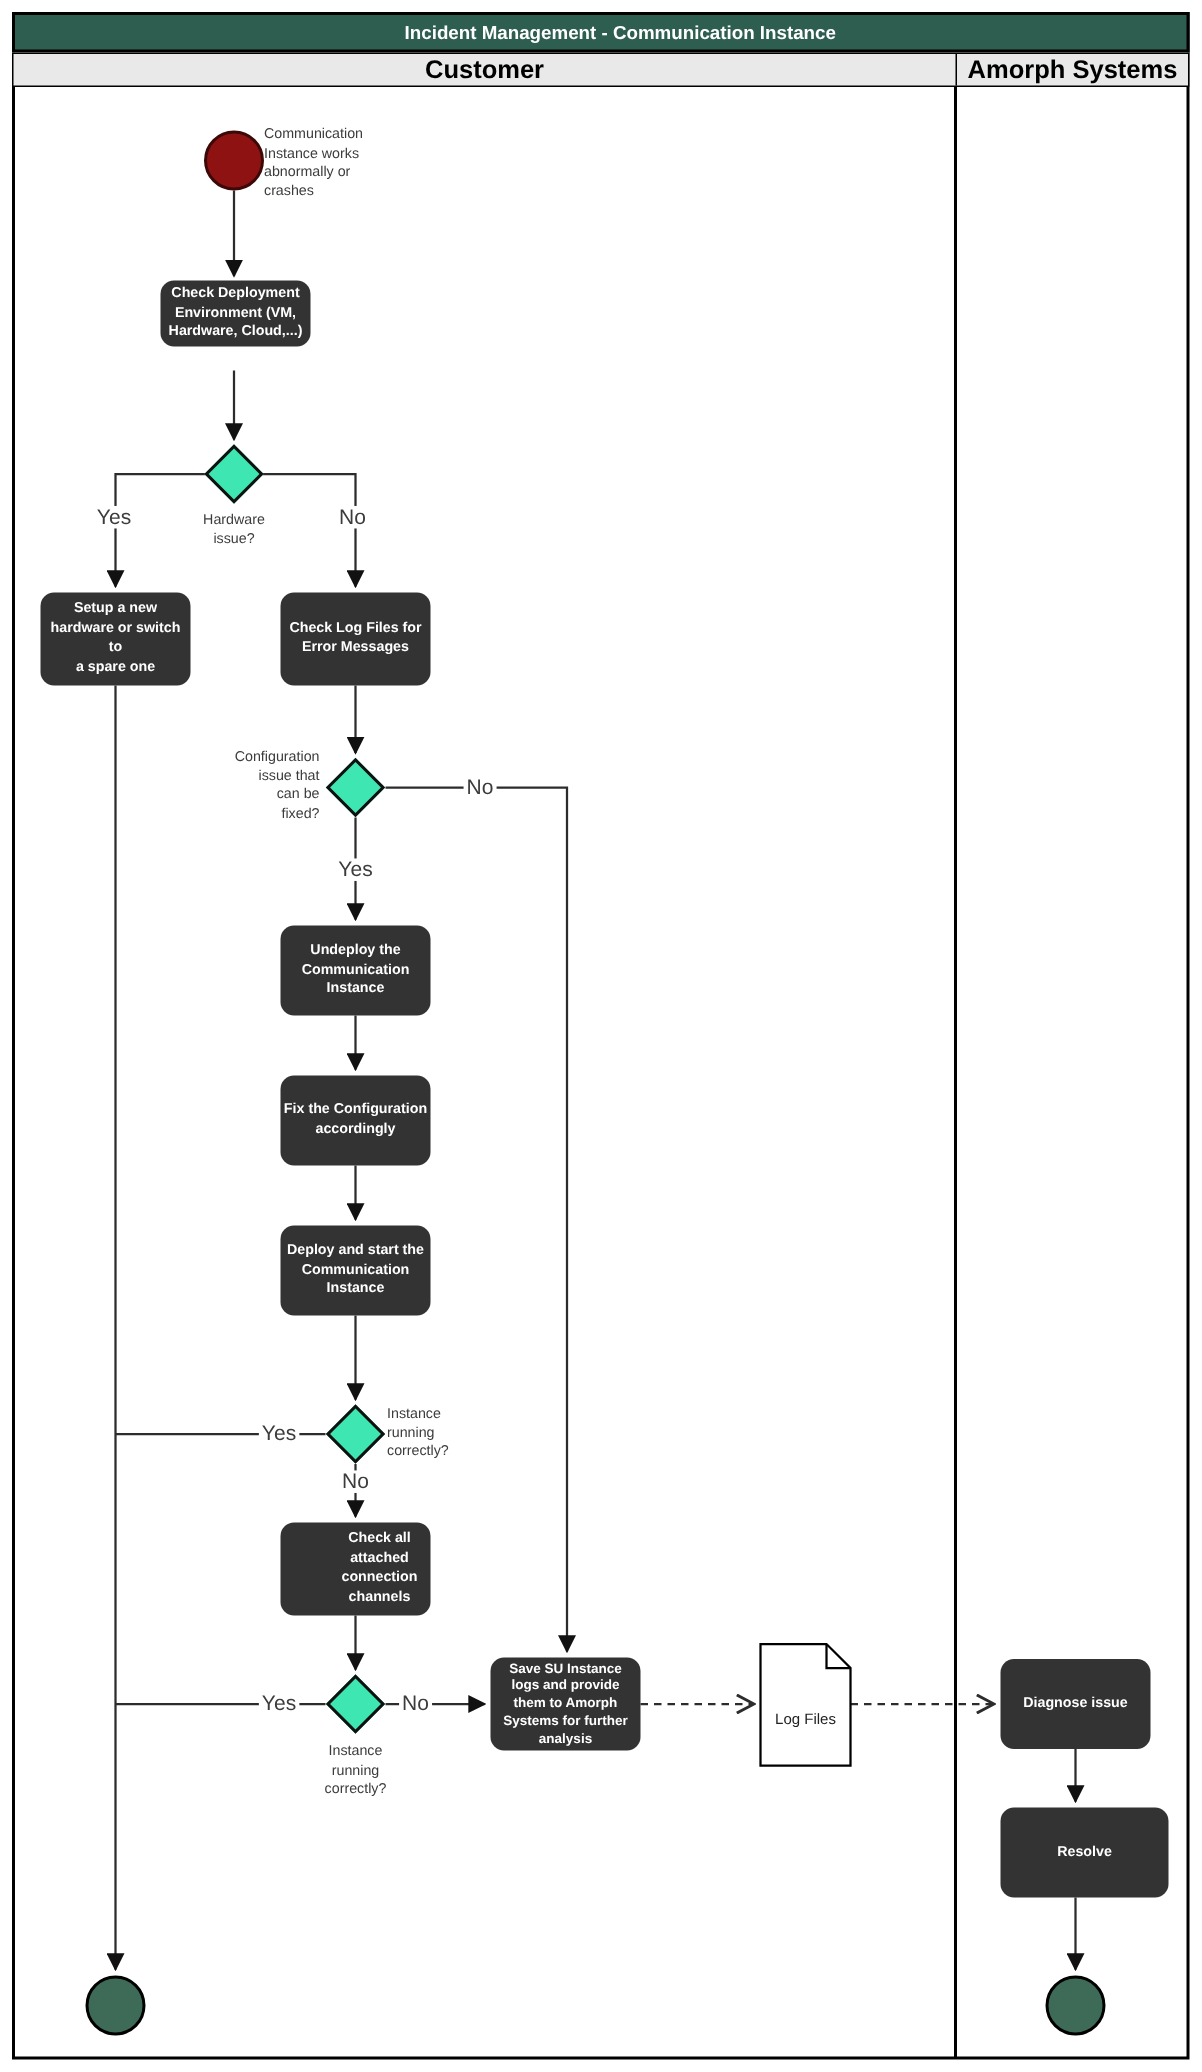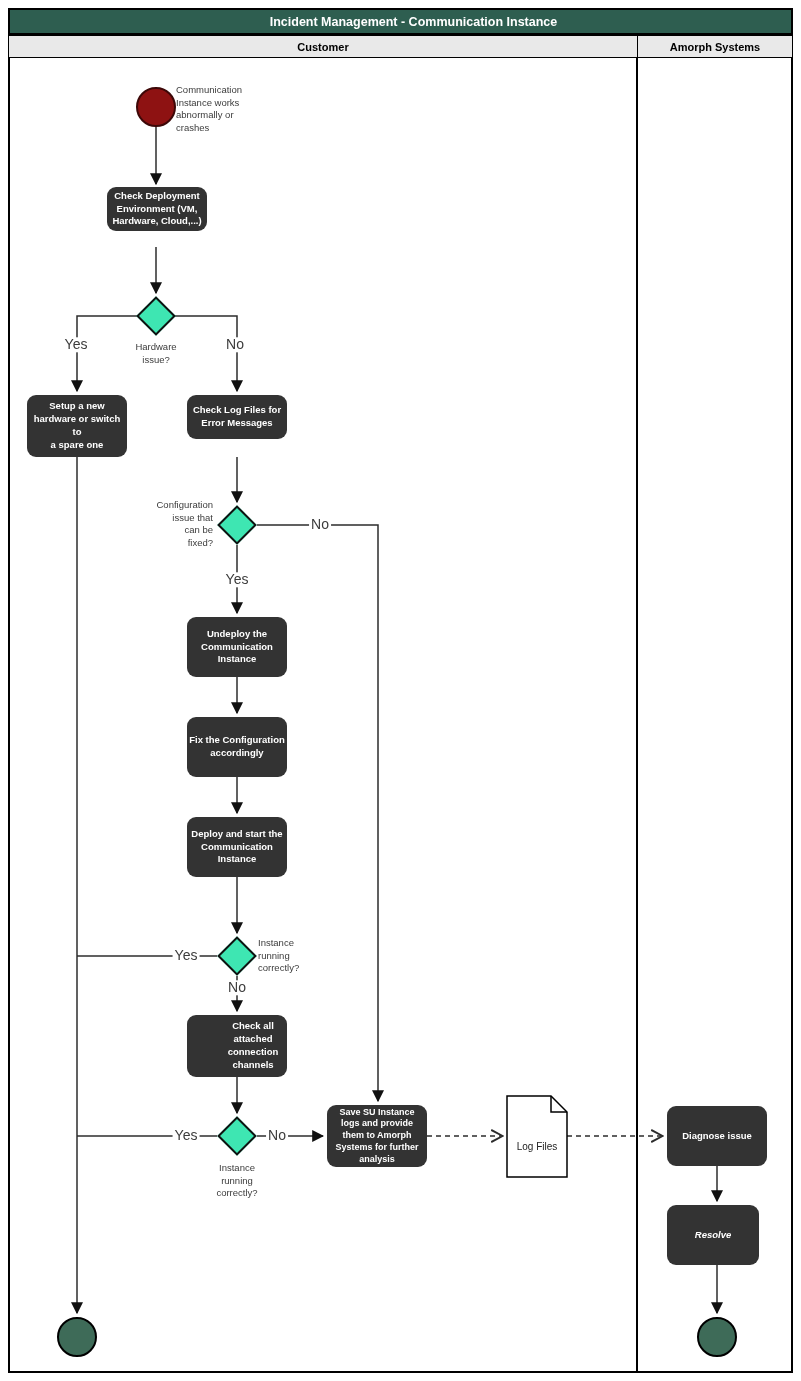--- a/index.html
+++ b/index.html
@@ -17,21 +17,21 @@
     color:#ffffff; font-weight:bold; font-size:12.5px;
     display:flex; align-items:center; justify-content:center; z-index:3;padding-left:26px;
   }
   .lane-header {
     position:absolute; left:8px; top:35px; width:785px; height:23px;
     background:#e9e9e9; border:1.5px solid #000; box-sizing:border-box;
     display:flex; z-index:3;
   }
   .lane-header .cell {
     display:flex; align-items:center; justify-content:center;
-    font-weight:bold; font-size:11px; color:#000; box-sizing:border-box;
+    font-weight:bold; font-size:17px; color:#000; box-sizing:border-box;
   }
   .lane-header .cell.c1 { width:629px; border-right:1.5px solid #000; }
   .lane-header .cell.c2 { flex:1; }
   .lane-divider {
     position:absolute; left:636px; top:58px; width:1.5px; height:1314px;
     background:#000; z-index:1;
   }
   svg.wires { position:absolute; left:0; top:0; z-index:1; }
   .activity {
     position:absolute; background:#333333; color:#ffffff; border-radius:9px;
@@ -121,39 +121,39 @@
 crashes</div>
   <div class="circle end" style="left:57px; top:1317px;"></div>
   <div class="circle end" style="left:697px; top:1317px;"></div>
 
   <div class="activity" style="left:107px; top:187px; width:100px; height:44px;">Check Deployment
 Environment (VM,
 Hardware, Cloud,...)</div>
   <div class="activity" style="left:27px; top:395px; width:100px; height:62px;">Setup a new
 hardware or switch to
 a spare one</div>
-  <div class="activity" style="left:187px; top:395px; width:100px; height:44px;">Check Log Files for
+  <div class="activity" style="left:187px; top:395px; width:100px; height:62px;">Check Log Files for
 Error Messages</div>
   <div class="activity" style="left:187px; top:617px; width:100px; height:60px;">Undeploy the
 Communication
 Instance</div>
   <div class="activity" style="left:187px; top:717px; width:100px; height:60px;">Fix the Configuration
 accordingly</div>
   <div class="activity" style="left:187px; top:817px; width:100px; height:60px;">Deploy and start the
 Communication
 Instance</div>
   <div class="activity" style="left:187px; top:1015px; width:100px; height:62px;padding-left:34px;">Check all attached
 connection channels</div>
   <div class="activity" style="left:667px; top:1106px; width:100px; height:60px;">Diagnose issue</div>
   <div class="activity" style="left:327px; top:1105px; width:100px; height:62px; font-size:9px; line-height:1.3;">Save SU Instance
 logs and provide
 them to Amorph
 Systems for further
 analysis</div>
-  <div class="activity" style="left:667px; top:1205px; width:92px; height:60px;font-style:italic;">Resolve</div>
+  <div class="activity" style="left:667px; top:1205px; width:112px; height:60px;">Resolve</div>
 
   <div class="doc-label">Log Files</div>
 
   <div class="diamond" style="left:142px; top:302px;"></div>
   <div class="note" style="left:116px; top:341px; width:80px; text-align:center;">Hardware
 issue?</div>
 
   <div class="diamond" style="left:223px; top:511px;"></div>
   <div class="note" style="left:133px; top:499px; width:80px; text-align:right;">Configuration
 issue that

